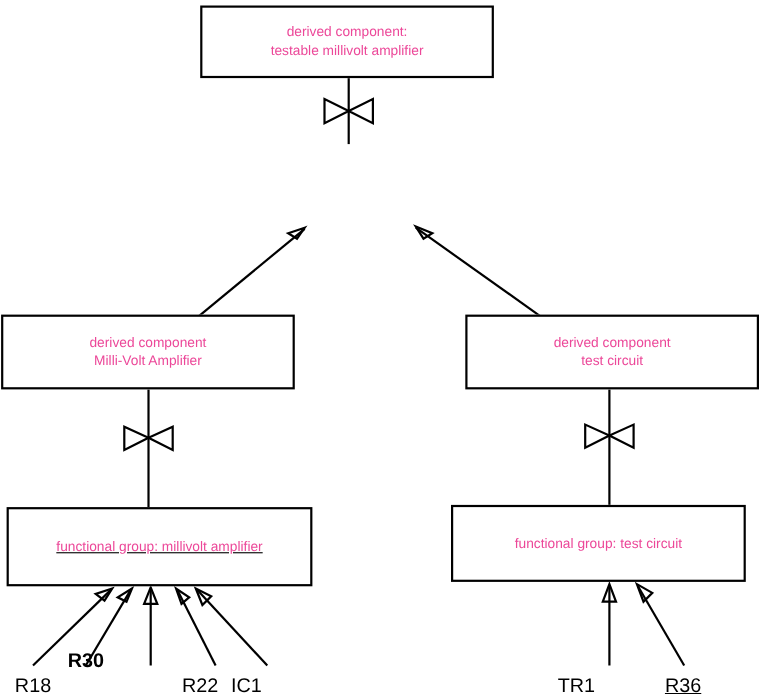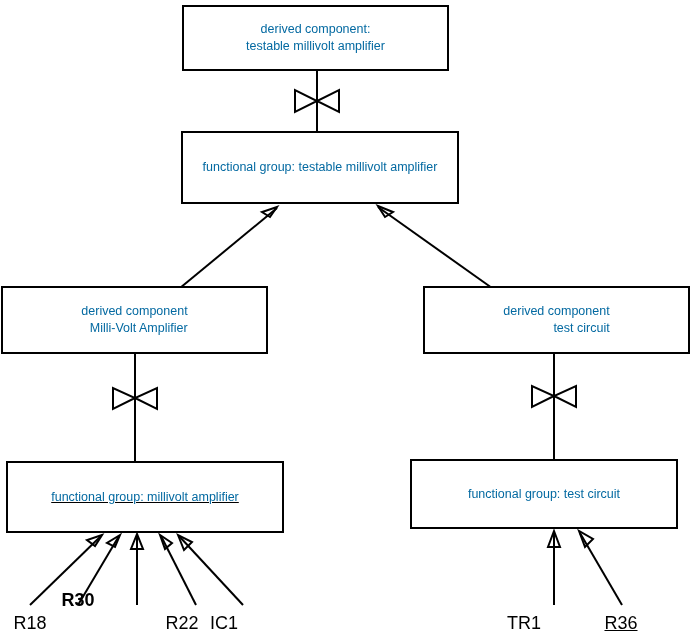--- a/index.html
+++ b/index.html
@@ -29,29 +29,29 @@
     box-sizing: border-box;
     border: 2px solid #000000;
     background: #ffffff;
     display: flex;
     align-items: center;
     justify-content: center;
   }
   .node-text {
     font-family: "Liberation Sans", sans-serif;
     font-size: 12.5px;
-    color: #0369a1;
+    color: #ec4899;
     line-height: 17px;
     white-space: pre;
   }
   .node-text.center {
     text-align: center;
   }
   .node-text.left {
-    text-align: right;
+    text-align: center;
   }
   .leaf-label {
     position: absolute;
     font-family: "Liberation Sans", sans-serif;
     font-size: 18px;
     color: #000000;
     white-space: pre;
     text-align: left;
     transform: translateX(-50%);
   }
@@ -133,23 +133,20 @@
     <g>
       <line x1="622" y1="605" x2="580" y2="533" stroke="#000000" stroke-width="2"></line>
       <path d="M 579 531 L 585 547 L 593 539 Z" fill="none" stroke="#000000" stroke-width="2"></path>
     </g>
   </svg>
 
   <div class="node-box" id="box-top">
     <div class="node-text center"><span>derived component:</span><br><span>testable millivolt amplifier</span></div>
   </div>
 
-  <div class="node-box" id="box-fg-top">
-    <div class="node-text center"><span>functional group: testable millivolt amplifier</span></div>
-  </div>
 
   <div class="node-box" id="box-dc-mv">
     <div class="node-text left"><span>derived component</span><br><span>Milli-Volt Amplifier</span></div>
   </div>
 
   <div class="node-box" id="box-dc-test">
     <div class="node-text left"><span>derived component</span><br><span>test circuit</span></div>
   </div>
 
   <div class="node-box" id="box-fg-mv">

